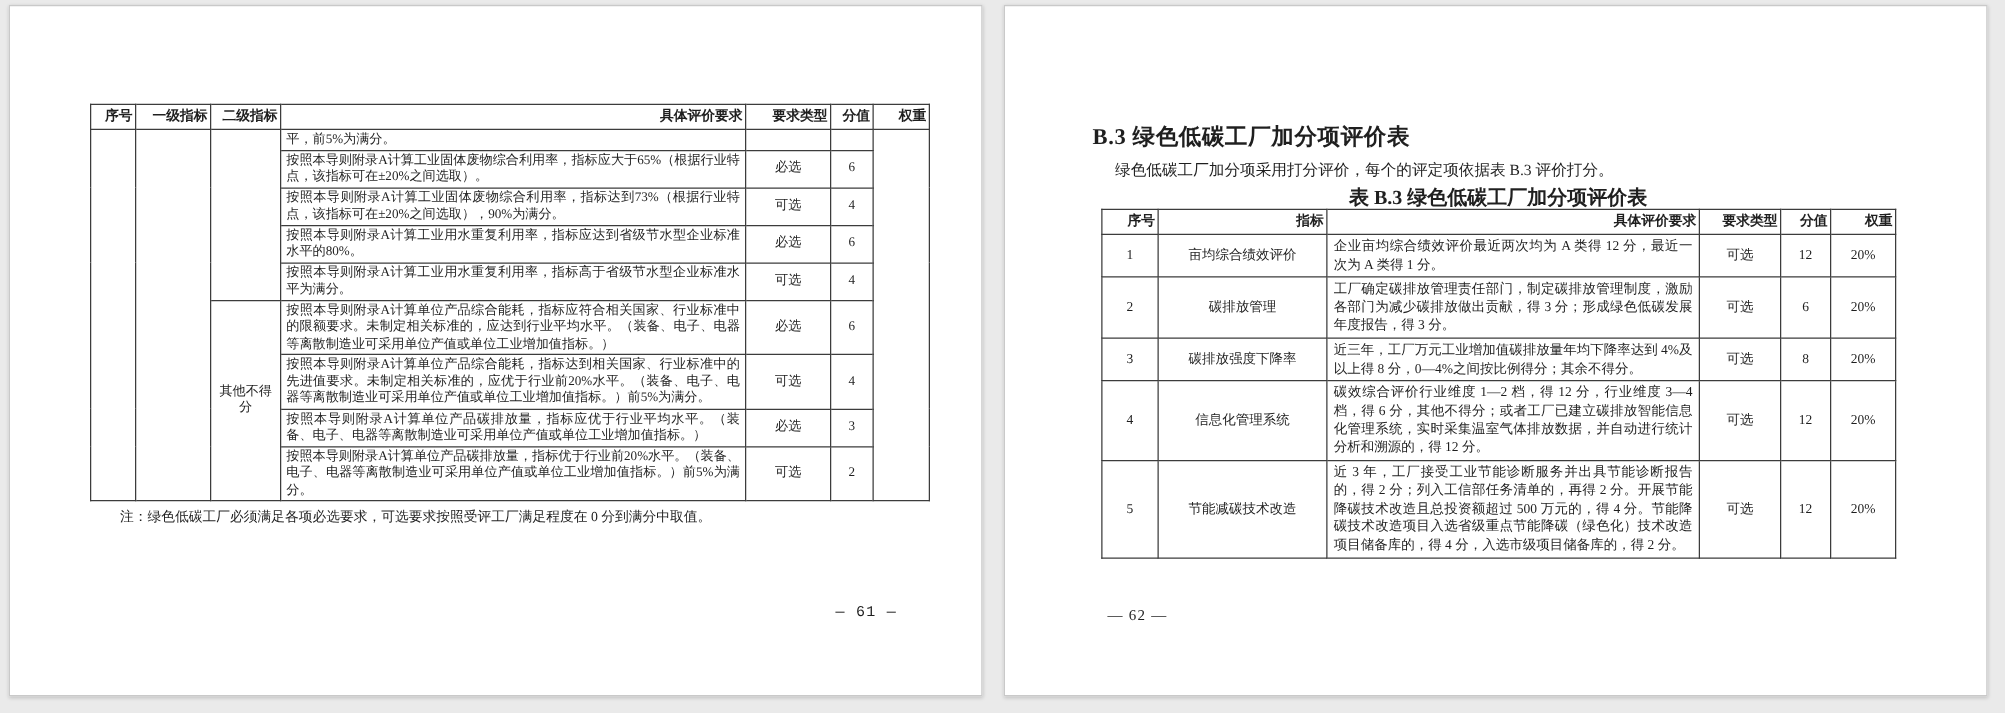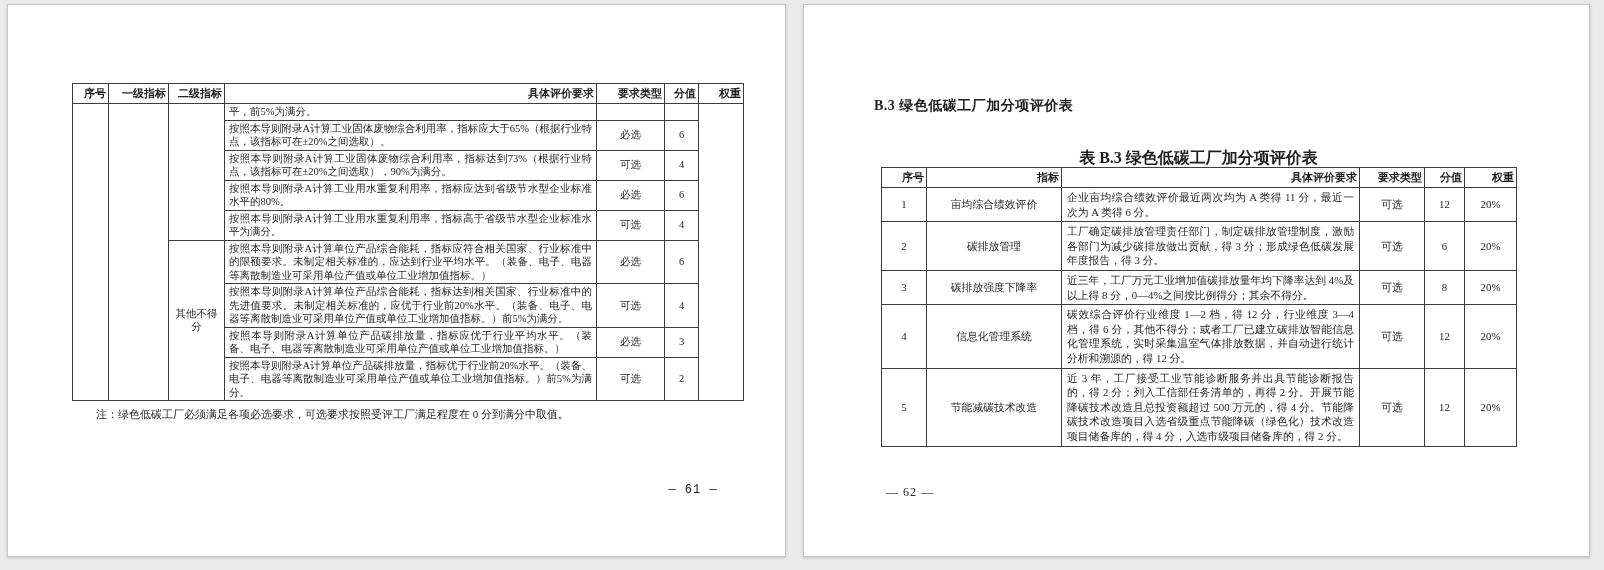--- a/index.html
+++ b/index.html
@@ -38,21 +38,21 @@
   .left-table{left:64px;top:78px;width:671px;}
   .right-table{left:77px;top:162px;width:635px;font-size:10.8px;line-height:14.6px;}
   .right-table td{padding:2px 5px;}
 
   .note{
     position:absolute;left:88px;top:402px;width:640px;
     font-size:11px;line-height:15px;
   }
   .heading{
     position:absolute;left:70px;top:92px;margin:0;
-    font-size:14px;font-weight:bold;letter-spacing:.5px;
+    font-size:18px;font-weight:bold;letter-spacing:.5px;
   }
   .intro{
     position:absolute;left:88px;top:123px;width:650px;
     font-size:12.5px;line-height:16px;
   }
   .caption{
     position:absolute;left:77px;top:143px;width:635px;
     text-align:center;font-size:16px;font-weight:600;
   }
   .pagenum{position:absolute;font-size:12px;letter-spacing:1px;}
@@ -138,20 +138,21 @@
             <td class="center">2</td>
           </tr>
         </tbody>
     </table>
     <div class="note">注：绿色低碳工厂必须满足各项必选要求，可选要求按照受评工厂满足程度在 0 分到满分中取值。</div>
     <div class="pagenum pagenum-61">— 61 —</div>
   </div>
 
   <div class="page" id="page62" style="background: rgb(255, 255, 255);">
     <h2 class="heading">B.3  绿色低碳工厂加分项评价表</h2>
+    <div class="intro">绿色低碳工厂加分项采用打分评价，每个的评定项依据表 B.3 评价打分。</div>
     <div class="caption">表 B.3  绿色低碳工厂加分项评价表</div>
     <table class="doc-table right-table">
       <colgroup id="rt-cols">
           <col style="width: 45px;">
           <col style="width: 135px;">
           <col style="width: 298px;">
           <col style="width: 65px;">
           <col style="width: 40px;">
           <col style="width: 52px;">
         </colgroup>
@@ -162,21 +163,21 @@
             <th>具体评价要求</th>
             <th>要求类型</th>
             <th>分值</th>
             <th>权重</th>
           </tr>
         </thead>
       <tbody id="rt-body">
           <tr>
             <td class="center">1</td>
             <td class="center">亩均综合绩效评价</td>
-            <td class="req">企业亩均综合绩效评价最近两次均为 A 类得 11 分，最近一次为 A 类得 6 分。</td>
+            <td class="req">企业亩均综合绩效评价最近两次均为 A 类得 12 分，最近一次为 A 类得 1 分。</td>
             <td class="center">可选</td>
             <td class="center">12</td>
             <td class="center">20%</td>
           </tr>
           <tr>
             <td class="center">2</td>
             <td class="center">碳排放管理</td>
             <td class="req">工厂确定碳排放管理责任部门，制定碳排放管理制度，激励各部门为减少碳排放做出贡献，得 3 分；形成绿色低碳发展年度报告，得 3 分。</td>
             <td class="center">可选</td>
             <td class="center">6</td>

